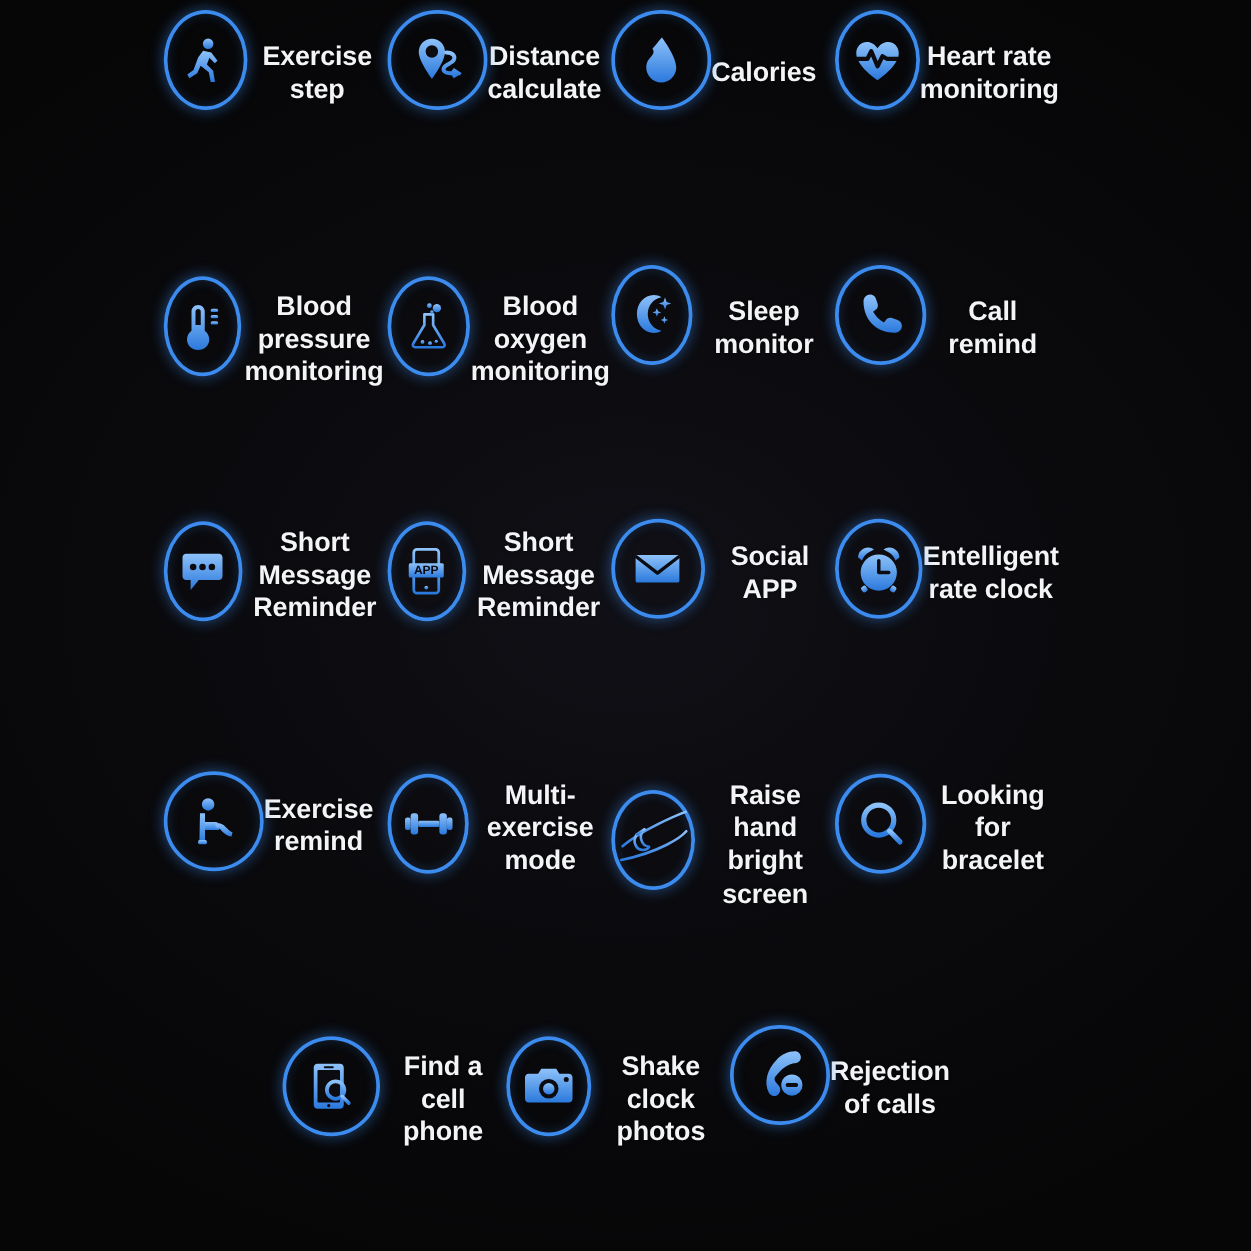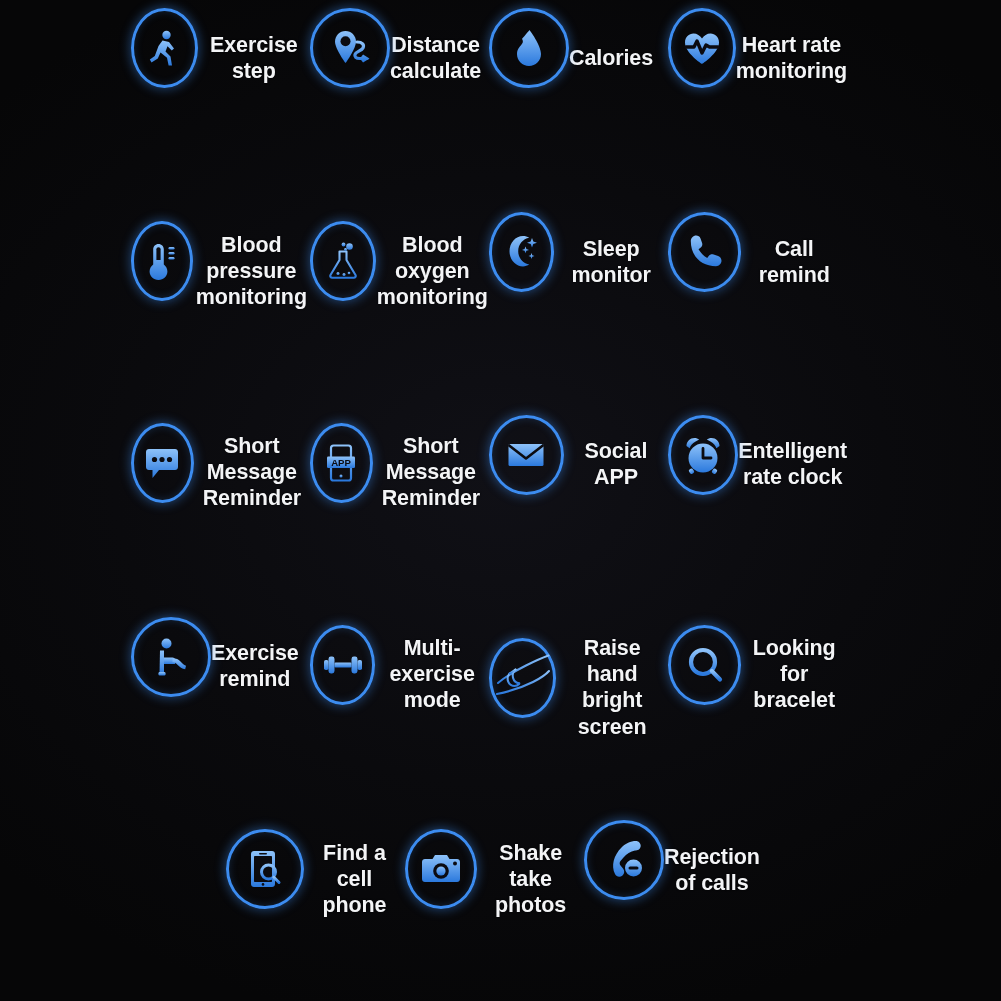--- a/index.html
+++ b/index.html
@@ -48,21 +48,21 @@
     margin-top:20px;
     color:#f3f4f6;
     font-size:21.5px;
     font-weight:bold;
     line-height:1.22;
     text-align:center;
     letter-spacing:-.1px;
     white-space:pre-line;
     text-shadow:0 0 2px rgba(0,0,0,.8);
   }
-  .row-3 .label, .row-4 .label{ margin-top:18px; }
+  .row-3 .label, .row-4 .label{ margin-top:6px; }
 </style>
 </head>
 <body style="background: rgb(7, 7, 9);">
 
 <div id="feature-grid">
 
   <div class="row row-1">
 
     <div class="cell">
       <div class="icon-ring">
@@ -440,21 +440,21 @@
             </defs>
           <g fill="url(#g18)">
             <path d="M15 7 L27 7 L29.5 11 L37 11 C38.7 11 40 12.3 40 14 L40 31 C40 32.7 38.7 34 37 34 L5 34 C3.3 34 2 32.7 2 31 L2 14 C2 12.3 3.3 11 5 11 L12.5 11 Z"></path>
           </g>
           <circle cx="21" cy="23" r="7.8" fill="#0b0b10"></circle>
           <circle cx="21" cy="23" r="4.6" fill="url(#g18)"></circle>
           <circle cx="35" cy="15.5" r="2" fill="#0b0b10"></circle>
         </svg>
       </div>
       <div class="label">Shake
-take photos</div>
+clock photos</div>
     </div>
 
     <div class="cell">
       <div class="icon-ring">
         <svg width="44" height="44" viewBox="0 0 44 44">
           <defs>
               <linearGradient id="g19" x1="0" y1="0" x2="0" y2="1">
             <stop offset="0" stop-color="#8ec2f9"></stop>
                 <stop offset="1" stop-color="#2b79dd"></stop>
           </linearGradient>

